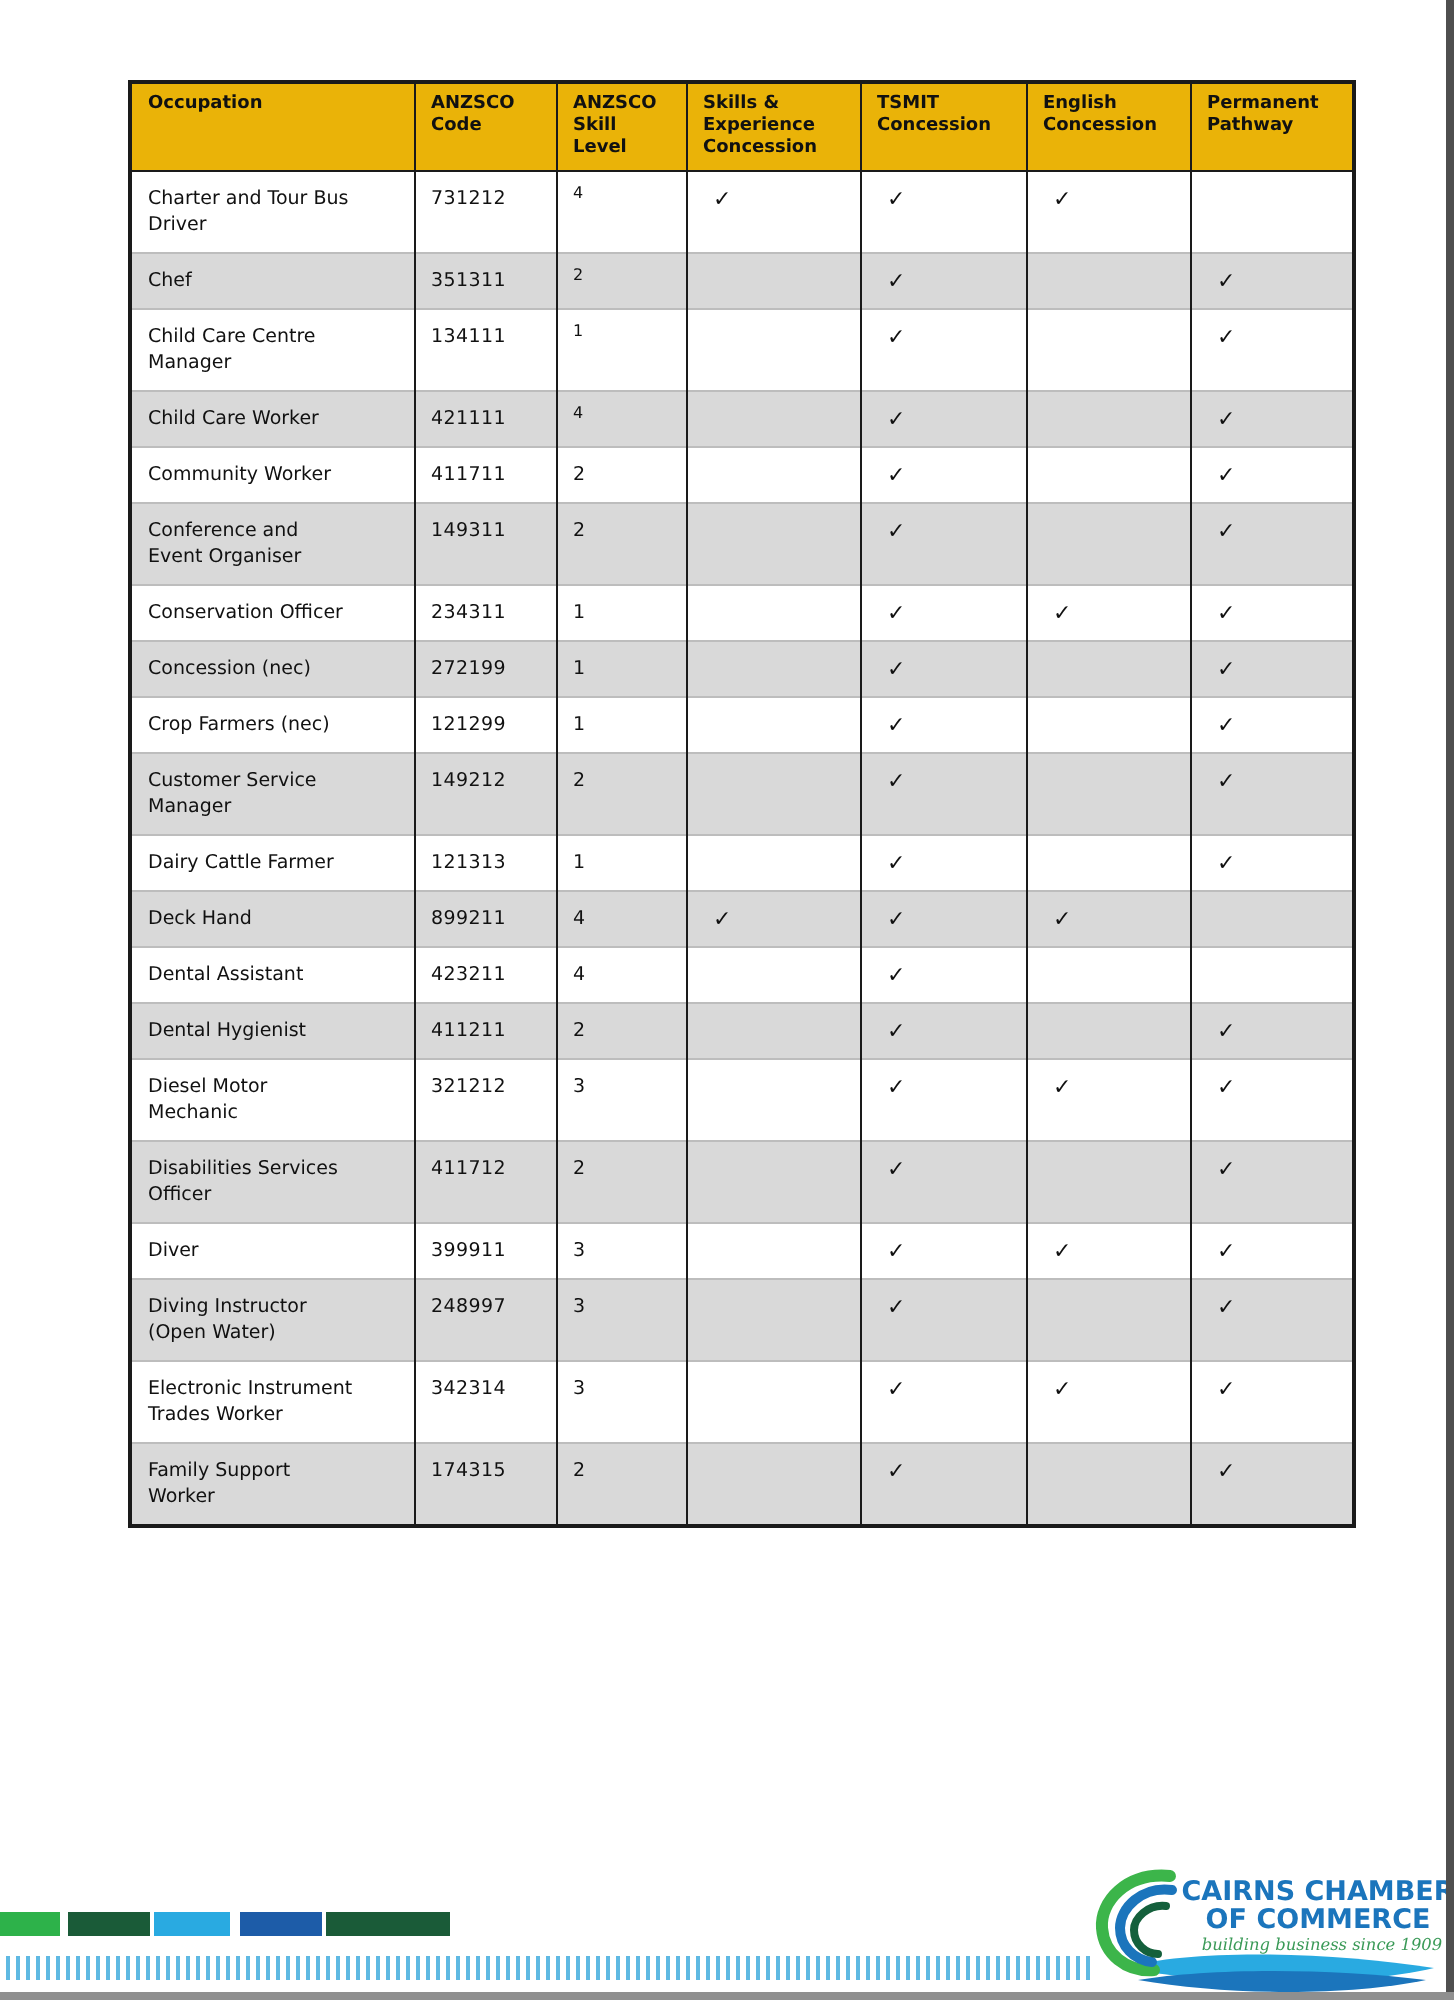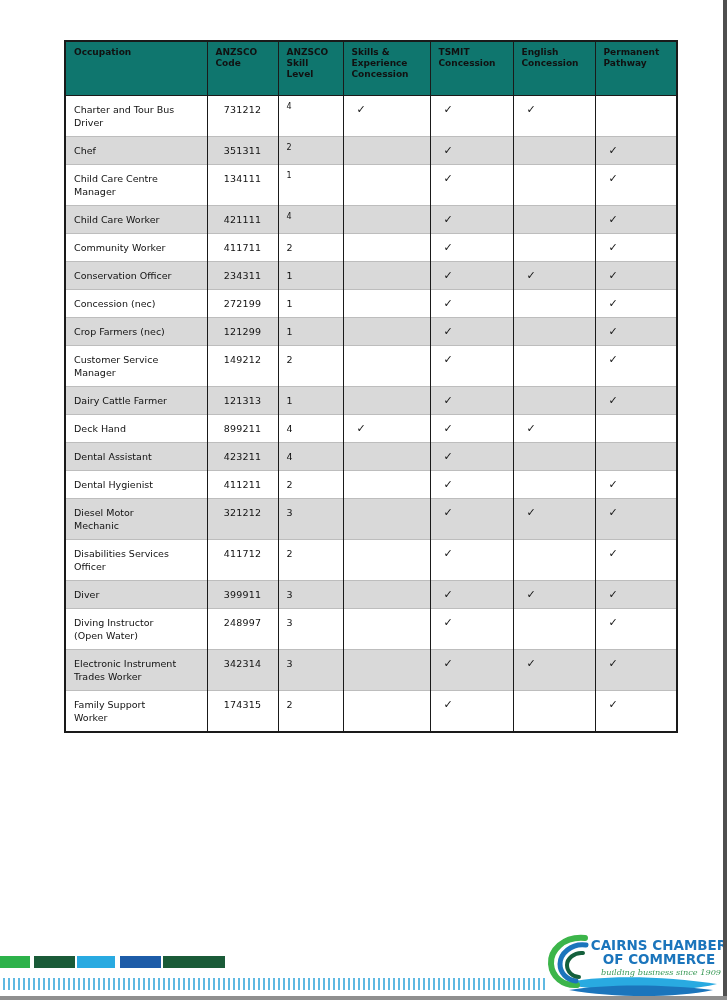--- a/index.html
+++ b/index.html
@@ -23,27 +23,27 @@
 
   th,td{
     border-left:1px solid #1a1a1a;
     vertical-align:top;
     text-align:left;
     padding:7px 8px 7px 8px;
     color:#111;
   }
   th{
     font-size:9px;line-height:11px;font-weight:bold;
-    padding:5px 14px 15px 8px;
+    padding:5px 14px 5px 8px;
     border-bottom:1.5px solid #1a1a1a;
-    background:#0f766e;
+    background:#eab308;
   }
   td{font-size:9.5px;line-height:13px;}
   td.occ{padding-right:28px;}
-  td.num{letter-spacing:.2px;text-align:center;}
+  td.num{letter-spacing:.2px;}
   td.check{font-size:11px;font-weight:bold;padding-left:13px;}
   td.skill.sup{font-size:8px;line-height:10px;padding-top:6px;}
   tbody tr:nth-child(even) td{background:#d9d9d9;}
   tbody tr + tr td{border-top:1px solid #bdbdbd;}
 
   
   .footer-bars{position:absolute;left:0;top:956px;height:12px;display:flex;}
   .footer-bars span{display:inline-block;height:12px;}
 
   .footer-ticks{
@@ -123,20 +123,29 @@
         <tr>
           <td class="occ">Community Worker</td>
           <td class="num">411711</td>
           <td class="skill">2</td>
           <td class="check"></td>
           <td class="check">✓</td>
           <td class="check"></td>
           <td class="check">✓</td>
         </tr>
         <tr>
+          <td class="occ">Conference and Event Organiser</td>
+          <td class="num">149311</td>
+          <td class="skill">2</td>
+          <td class="check"></td>
+          <td class="check">✓</td>
+          <td class="check"></td>
+          <td class="check">✓</td>
+        </tr>
+        <tr>
           <td class="occ">Conservation Officer</td>
           <td class="num">234311</td>
           <td class="skill">1</td>
           <td class="check"></td>
           <td class="check">✓</td>
           <td class="check">✓</td>
           <td class="check">✓</td>
         </tr>
         <tr>
           <td class="occ">Concession (nec)</td>

